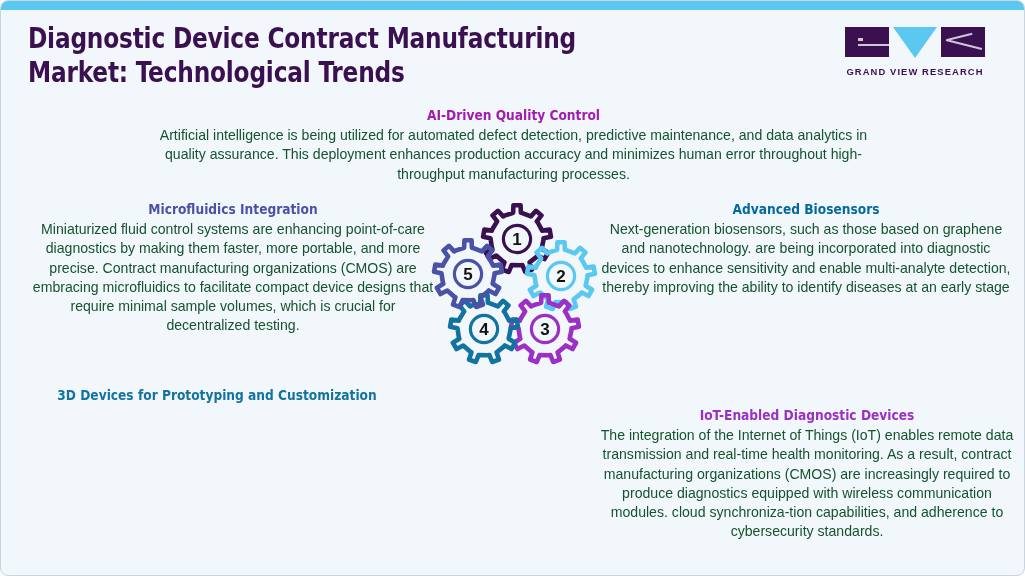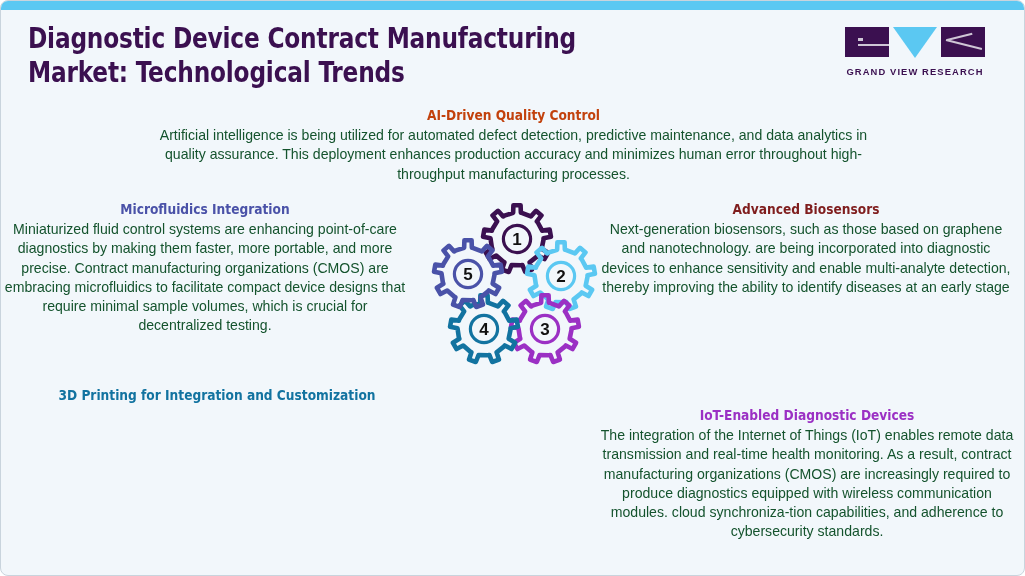--- a/index.html
+++ b/index.html
@@ -126,21 +126,21 @@
   }
   .block .body {
     color: #14532d;
     font-family: "Liberation Sans", sans-serif;
     font-size: 14.1px;
     line-height: 19.3px;
     text-align: center;
   }
 
   #block-ai      { top: 106px; left: 150px;  width: 725px; }
-  #block-micro   { top: 200px; left: 0;   width: 408px; }
+  #block-micro   { top: 200px; left: 28px;   width: 408px; }
   #block-bio     { top: 200px; left: 598px;  width: 414px; }
   #block-3d      { top: 386px; left: 14px;   width: 404px; }
   #block-iot     { top: 406px; left: 594px;  width: 424px; }
 
   #block-ai .heading     { color: #3b1050; }
   #block-micro .heading  { color: #4a52a8; }
   #block-bio .heading    { color: #5bc8f2; }
   #block-3d .heading     { color: #1273a0; }
   #block-iot .heading    { color: #9b30c4; }
 
@@ -191,36 +191,36 @@
         <div class="logo-sq logo-r">
           <span class="slash"></span>
             <span class="slash2"></span>
         </div>
       </div>
       <div id="logo-text">GRAND VIEW RESEARCH</div>
     </div>
   </div>
 
   <div class="block" id="block-ai">
-    <div class="heading" style="color: #c2410c;">AI-Driven Quality Control</div>
+    <div class="heading" style="color: #a21caf;">AI-Driven Quality Control</div>
     <div class="body">Artificial intelligence is being utilized for automated defect detection, predictive maintenance, and data analytics in quality assurance. This deployment enhances production accuracy and minimizes human error throughout high-throughput manufacturing processes.</div>
   </div>
 
   <div class="block" id="block-micro">
     <div class="heading" style="color: rgb(74, 82, 168);">Microfluidics Integration</div>
     <div class="body">Miniaturized fluid control systems are enhancing point-of-care diagnostics by making them faster, more portable, and more precise. Contract manufacturing organizations (CMOS) are embracing microfluidics to facilitate compact device designs that require minimal sample volumes, which is crucial for decentralized testing.</div>
   </div>
 
   <div class="block" id="block-bio">
-    <div class="heading" style="color: #7f1d1d;">Advanced Biosensors</div>
+    <div class="heading" style="color: #0369a1;">Advanced Biosensors</div>
     <div class="body">Next-generation biosensors, such as those based on graphene and nanotechnology. are being incorporated into diagnostic devices to enhance sensitivity and enable multi-analyte detection, thereby improving the ability to identify diseases at an early stage</div>
   </div>
 
   <div class="block" id="block-3d">
-    <div class="heading" style="color: rgb(18, 115, 160);">3D Printing for Integration and Customization</div>
+    <div class="heading" style="color: rgb(18, 115, 160);">3D Devices for Prototyping and Customization</div>
   </div>
 
   <div class="block" id="block-iot">
     <div class="heading" style="color: rgb(155, 48, 196);">IoT-Enabled Diagnostic Devices</div>
     <div class="body">The integration of the Internet of Things (IoT) enables remote data transmission and real-time health monitoring. As a result, contract manufacturing organizations (CMOS) are increasingly required to produce diagnostics equipped with wireless communication modules. cloud synchroniza-tion capabilities, and adherence to cybersecurity standards.</div>
   </div>
 
   <div id="gear-cluster">
       <div class="gear">
         <svg width="166" height="166" viewBox="0 0 166 166">

